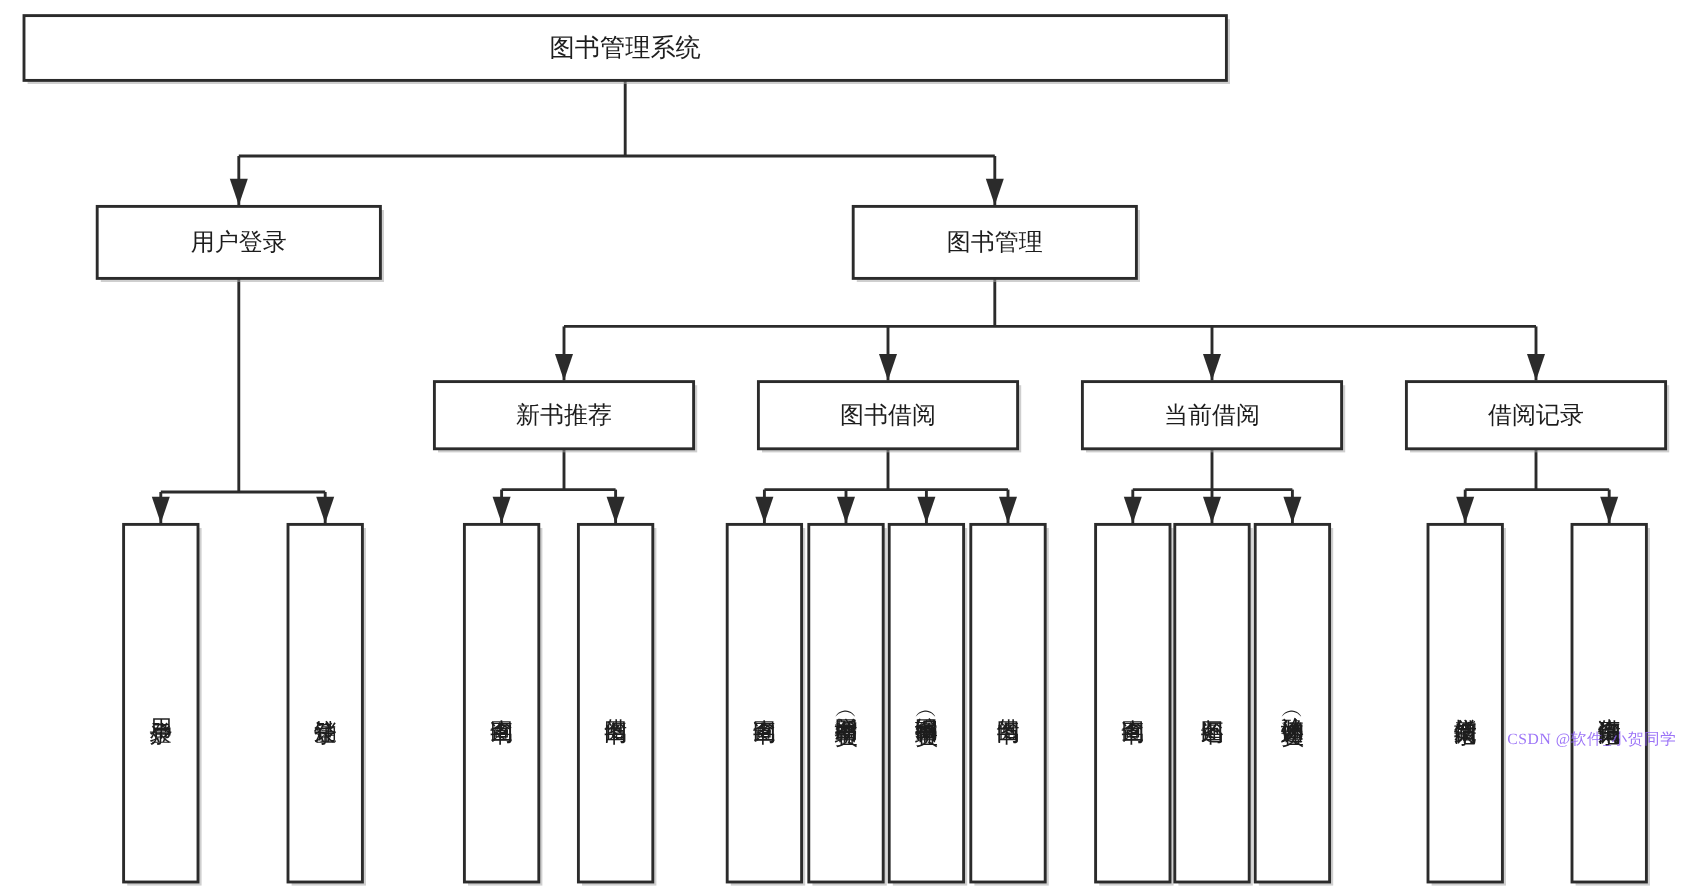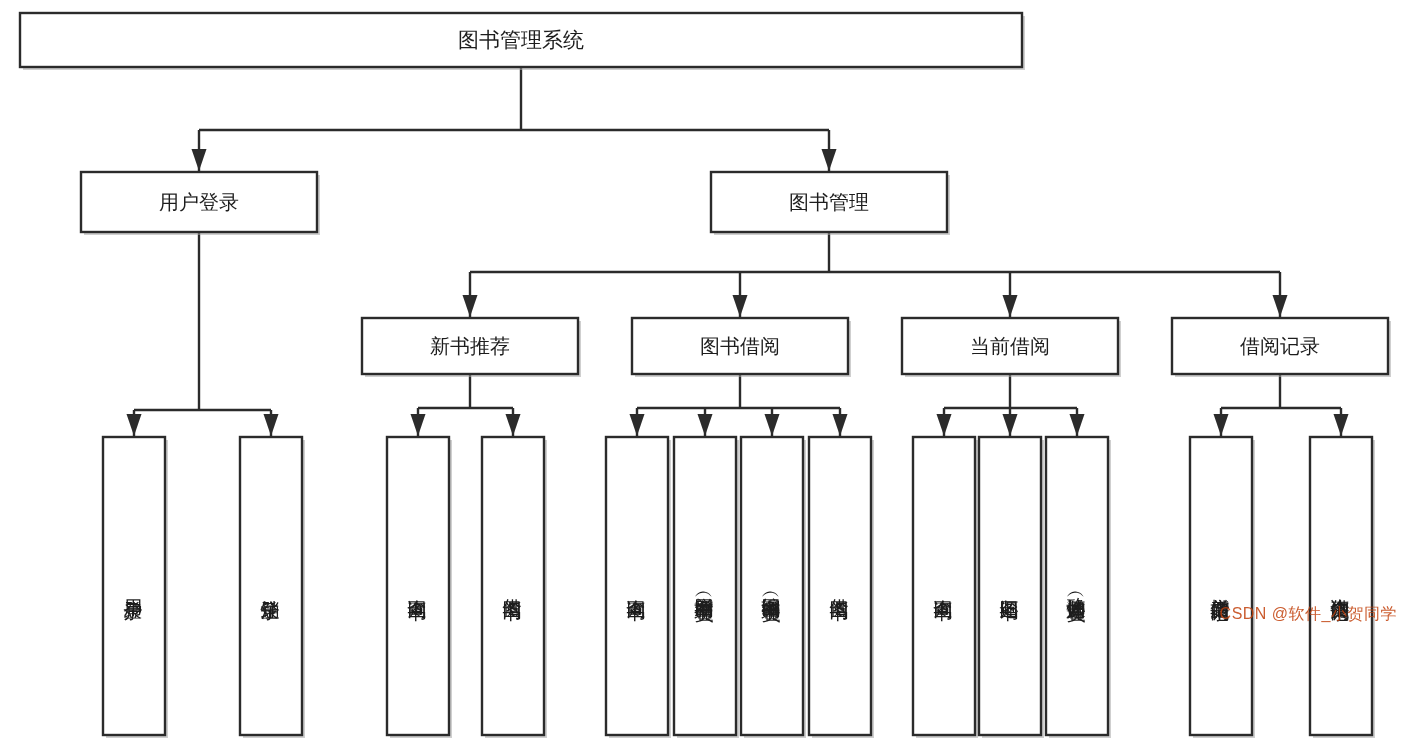--- a/index.html
+++ b/index.html
@@ -72,23 +72,23 @@
     line-height: 1.06;
     color: #1d1d1d;
     letter-spacing: 1px;
     white-space: nowrap;
     text-align: center;
   }
   .watermark {
     position: absolute;
     right: 8px;
     bottom: 6px;
-    font-family: Liberation Sans, sans-serif;
-    font-size: 16px;
-    color: #c2410c;
+    font-family: Liberation Serif, serif;
+    font-size: 13px;
+    color: #8b5cf6;
     opacity: 0.85;
     white-space: nowrap;
     letter-spacing: 0.5px;
   }
 </style>
 </head>
 <body>
 
 <div id="diagram-root">
 

